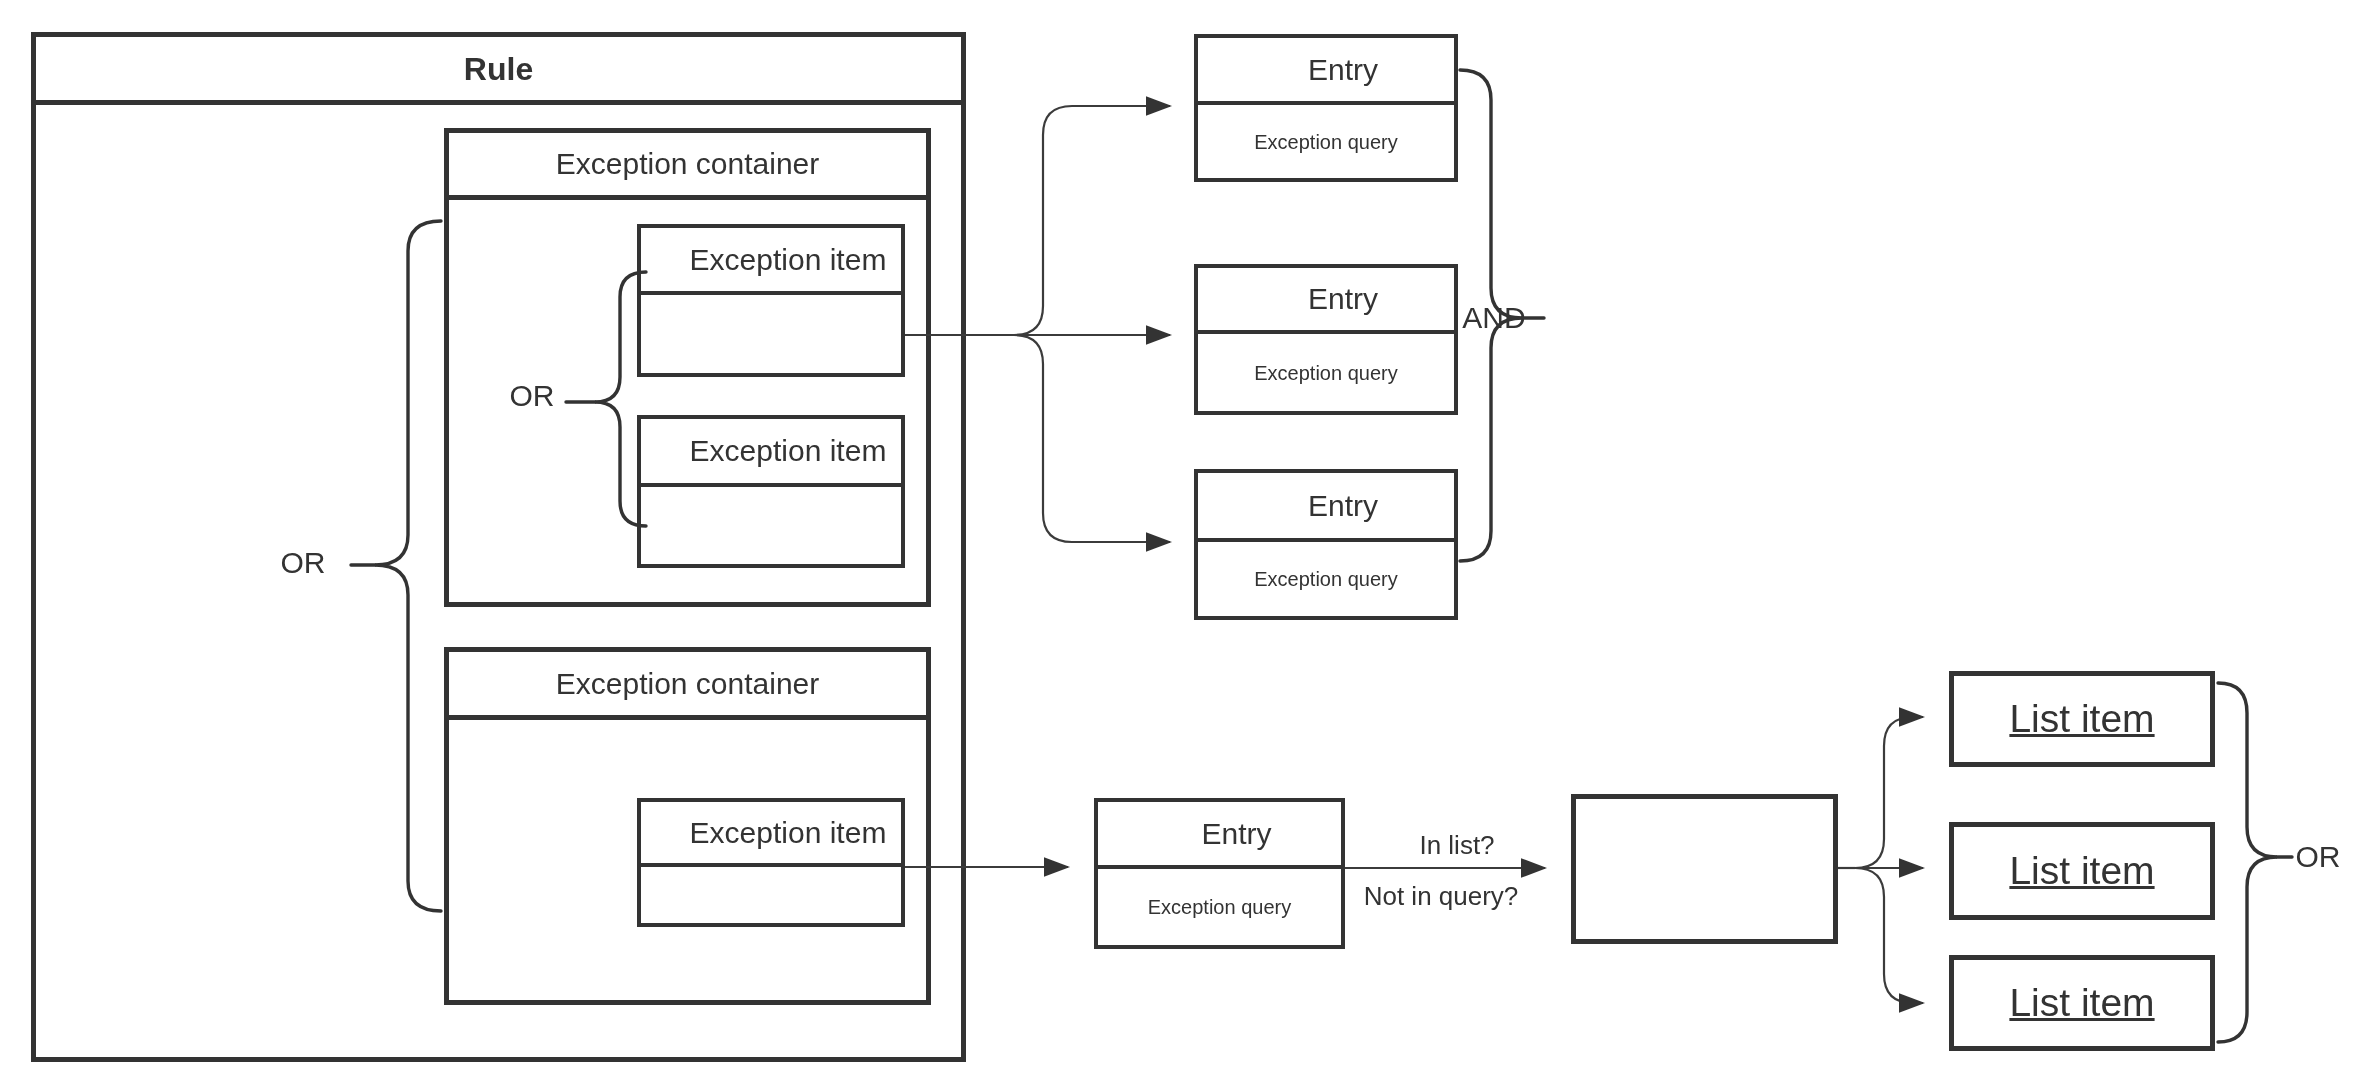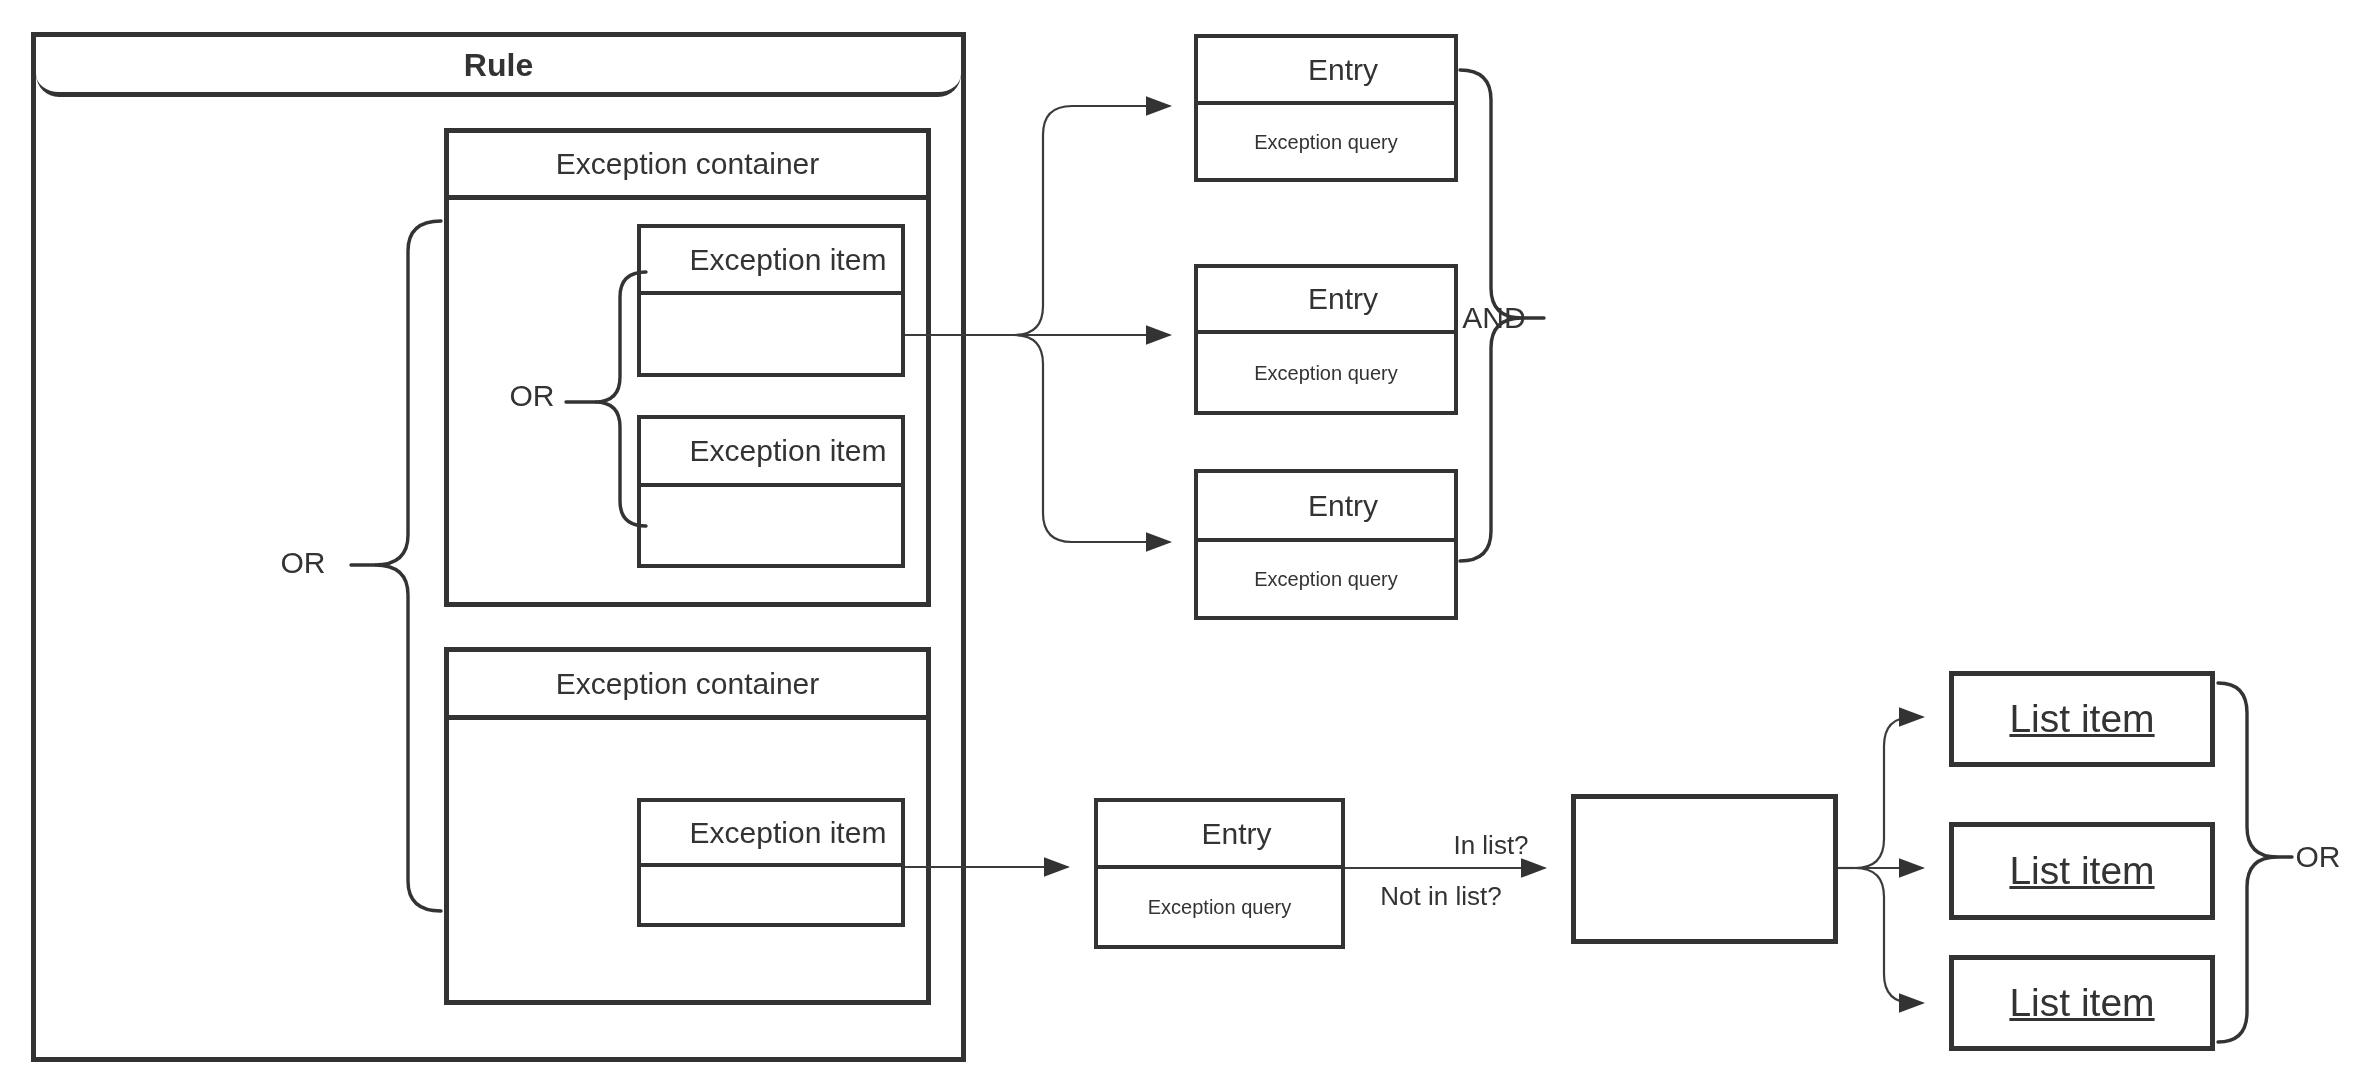--- a/index.html
+++ b/index.html
@@ -26,21 +26,21 @@
   #wires{position:absolute;left:0;top:0;width:2359px;height:1078px;}
   .wire{stroke:#3b3b3b;stroke-width:2.2;fill:none;}
   .brace{stroke:#333333;stroke-width:3.4;fill:none;stroke-linecap:round;}
 </style>
 </head>
 <body>
 
 <div id="canvas">
 
   <div class="frame" style="left:31px;top:32px;width:935px;height:1030px;">
-    <div class="frame-title" style="height:60px;border-radius:23px;">
+    <div class="frame-title" style="height:68px;">
       <span class="rule-title-text">Rule</span>
     </div>
     <div class="frame-body"></div>
   </div>
 
   <div class="frame" style="left:444px;top:128px;width:487px;height:479px;">
     <div class="frame-title" style="height:67px;">Exception container</div>
     <div class="frame-body"></div>
   </div>
 
@@ -89,22 +89,22 @@
   </div>
 
   <div class="frame frame--plain" style="left:1949px;top:671px;width:266px;height:96px;">List item</div>
   <div class="frame frame--plain" style="left:1949px;top:822px;width:266px;height:98px;">List item</div>
   <div class="frame frame--plain" style="left:1949px;top:955px;width:266px;height:96px;">List item</div>
 
   <span class="op-label" style="left:303px;top:563px;">OR</span>
   <span class="op-label" style="left:532px;top:396px;">OR</span>
   <span class="op-label" style="left:1494px;top:318px;">AND</span>
   <span class="op-label" style="left:2318px;top:857px;">OR</span>
-  <span class="edge-label" style="left:1491px;top:845px;">In list?</span>
-  <span class="edge-label" style="left:1441px;top:896px;">Not in list?</span>
+  <span class="edge-label" style="left:1457px;top:845px;">In list?</span>
+  <span class="edge-label" style="left:1441px;top:896px;">Not in query?</span>
 
   <svg id="wires" viewBox="0 0 2359 1078" xmlns="http://www.w3.org/2000/svg" aria-hidden="true">
     <defs>
       <marker id="arrow" viewBox="0 0 12 9" refX="11" refY="4.5" markerWidth="12" markerHeight="9" orient="auto" markerUnits="strokeWidth">
         <path d="M0 0 L12 4.5 L0 9 Z" fill="#333333"></path>
       </marker>
     </defs>
 
     <g>
       <path class="wire" d="M905 335 H1014"></path>

